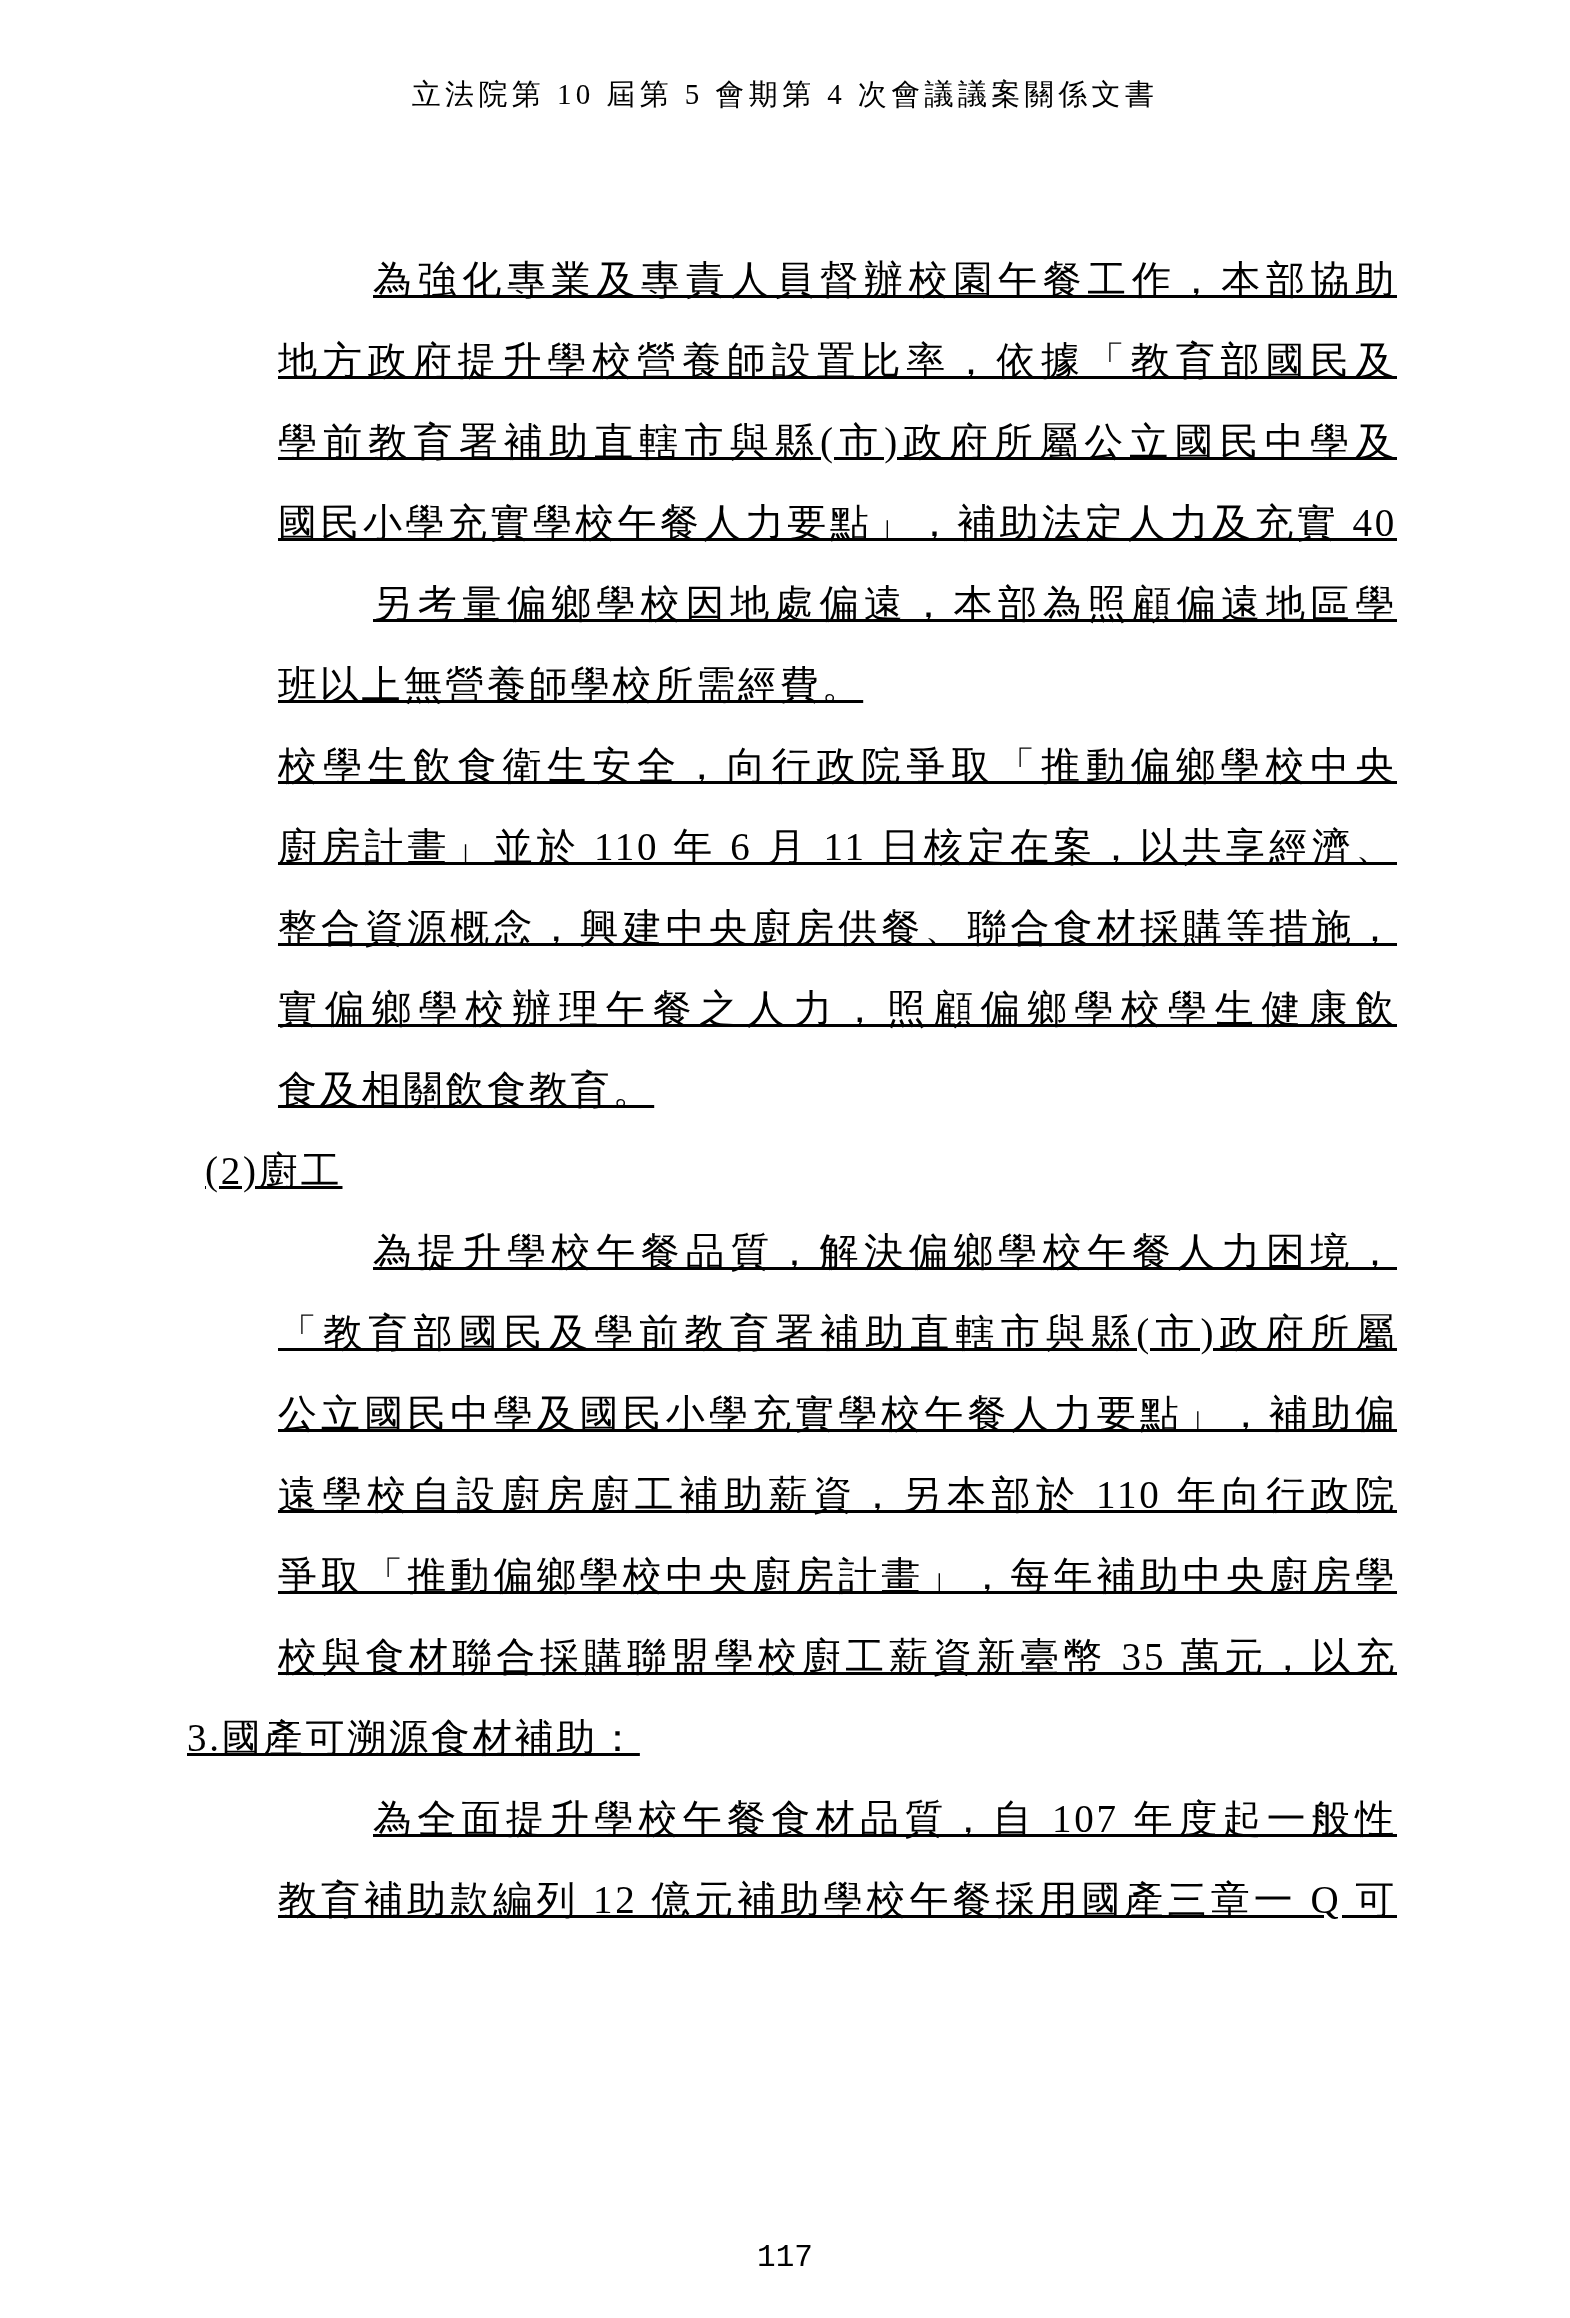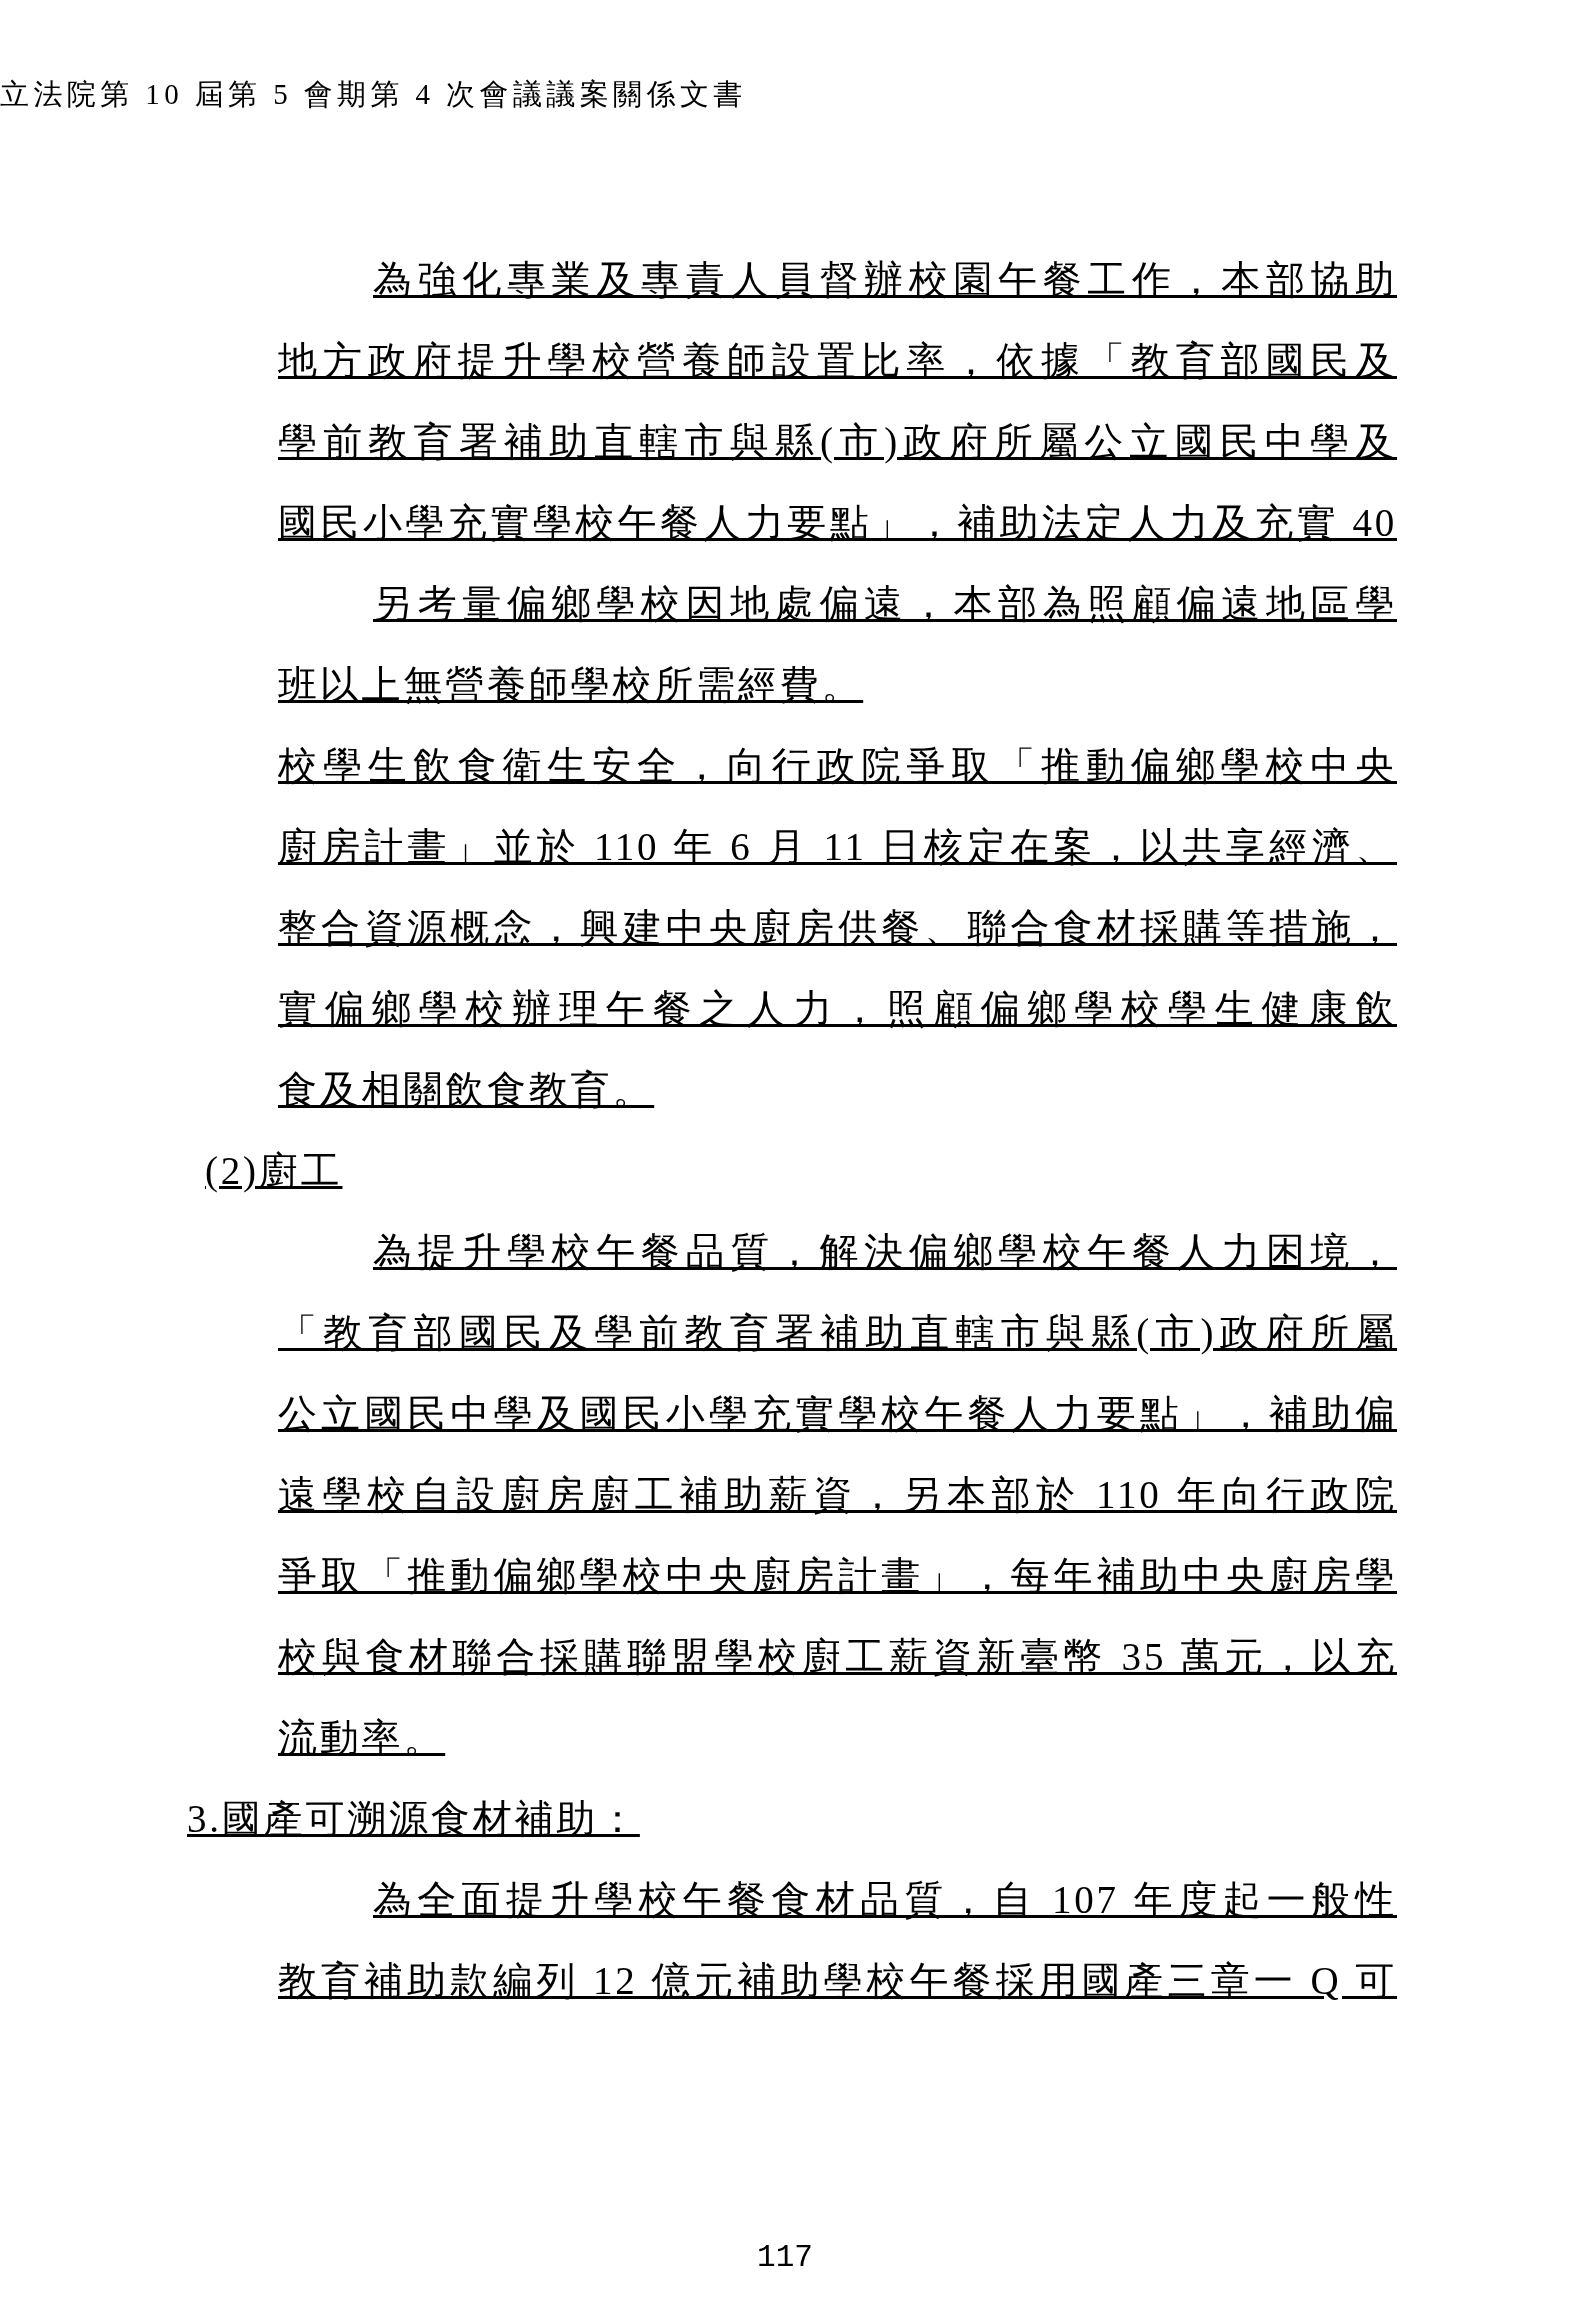--- a/index.html
+++ b/index.html
@@ -14,20 +14,21 @@
     background: #ffffff;
     color: #000000;
     font-family: "Liberation Serif", "DejaVu Serif", serif;
     overflow: hidden;
   }
   .doc-header {
     position: absolute;
     top: 78px;
     left: 0;
     width: 100%;
+    text-align: center;
     font-size: 29px;
     letter-spacing: 4.4px;
     line-height: 33px;
     white-space: nowrap;
   }
   .textblock {
     position: absolute;
     top: 239px;
     left: 187px;
     width: 1210px;
@@ -78,21 +79,20 @@
       <div class="line indent-body fill">整合資源概念，興建中央廚房供餐、聯合食材採購等措施，</div>
       <div class="line indent-body fill">實偏鄉學校辦理午餐之人力，照顧偏鄉學校學生健康飲</div>
       <div class="line indent-body">食及相關飲食教育。</div>
       <div class="line indent-item2">(2)廚工</div>
       <div class="line indent-first fill">為提升學校午餐品質，解決偏鄉學校午餐人力困境，</div>
       <div class="line indent-body fill">「教育部國民及學前教育署補助直轄市與縣(市)政府所屬</div>
       <div class="line indent-body fill">公立國民中學及國民小學充實學校午餐人力要點」，補助偏</div>
       <div class="line indent-body fill">遠學校自設廚房廚工補助薪資，另本部於 110 年向行政院</div>
       <div class="line indent-body fill">爭取「推動偏鄉學校中央廚房計畫」，每年補助中央廚房學</div>
       <div class="line indent-body fill">校與食材聯合採購聯盟學校廚工薪資新臺幣 35 萬元，以充</div>
-      <div class="line indent-body">流動率。</div>
       <div class="line indent-item1">3.國產可溯源食材補助：</div>
       <div class="line indent-first fill">為全面提升學校午餐食材品質，自 107 年度起一般性</div>
       <div class="line indent-body fill">教育補助款編列 12 億元補助學校午餐採用國產三章一 Q 可</div>
     </main>
 
   <div class="page-number">117</div>
 
 </div>
 
 

